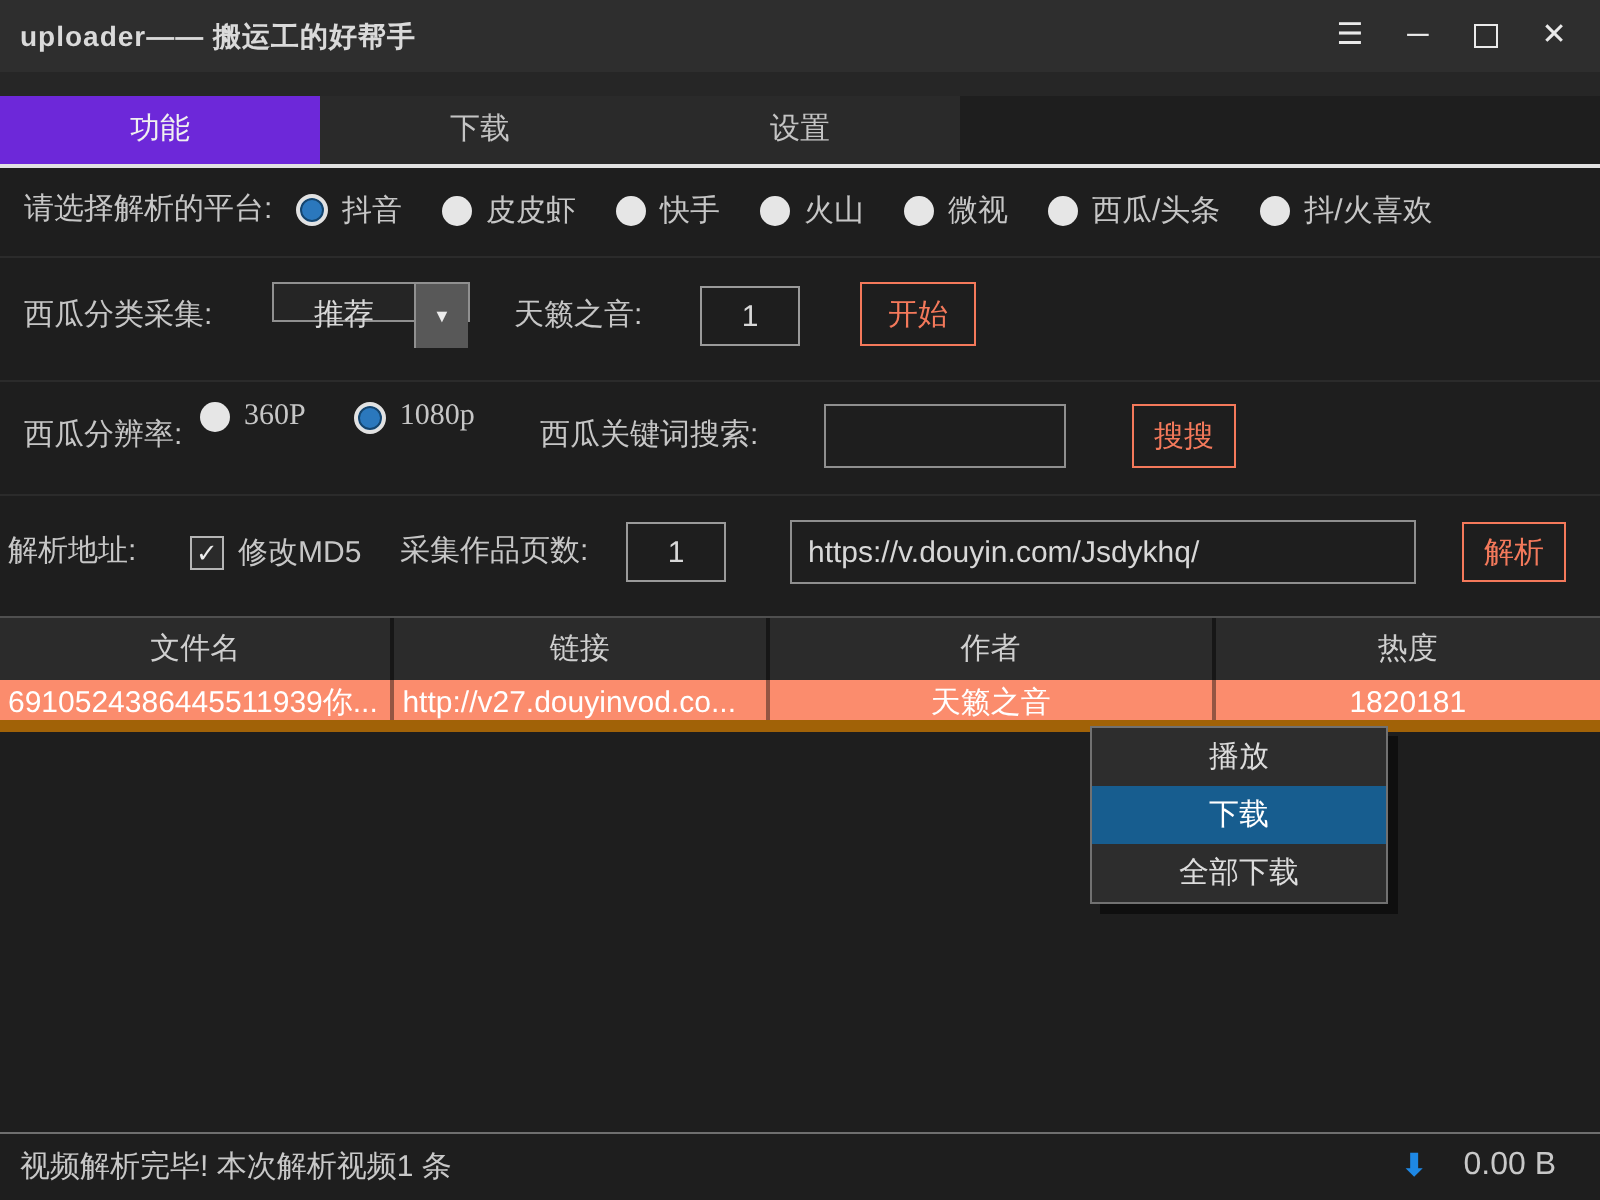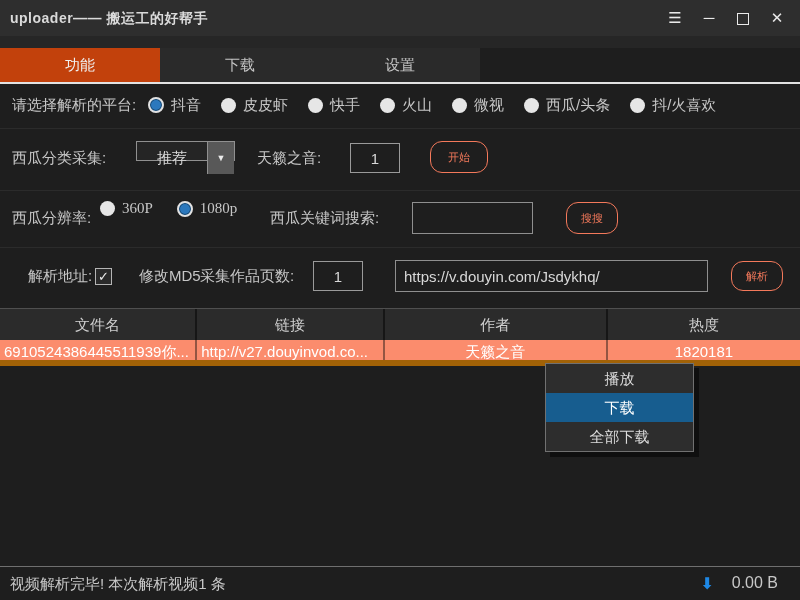--- a/index.html
+++ b/index.html
@@ -15,32 +15,32 @@
   .titlebar { position:absolute; top:0; left:0; width:800px; height:36px; background:#2e2e2e; }
   .title { position:absolute; left:10px; top:0; line-height:36px; color:#dadada; font-size:14px; font-weight:bold; letter-spacing:.5px; white-space:nowrap; }
   .win-controls { position:absolute; right:6px; top:0; height:36px; display:flex; align-items:center; }
   .wc { width:34px; text-align:center; color:#eaeaea; font-size:15px; line-height:36px; }
   .maxbox { display:inline-block; width:12px; height:12px; border:1px solid #eaeaea; vertical-align:middle; }
   .topfill { position:absolute; top:36px; left:0; width:800px; height:12px; background:#262626; }
 
   
   .tabstrip { position:absolute; top:48px; left:0; width:480px; height:34px; background:#2a2a2a; display:flex; }
   .tab { width:160px; line-height:34px; text-align:center; color:#c4c4c4; font-size:15px; cursor:default; }
-  .tab.active { background:#c2410c; color:#f0f0f0; }
+  .tab.active { background:#6d28d9; color:#f0f0f0; }
   .tab-underline { position:absolute; top:82px; left:0; width:800px; height:2px; background:#e2e2e2; }
 
   .sep { position:absolute; left:0; width:800px; height:1px; background:#2b2b2b; }
 
   
   .lbl { position:absolute; color:#c6c6c6; font-size:15px; white-space:nowrap; }
   .radio-opt { display:flex; align-items:center; gap:7px; color:#c6c6c6; font-size:15px; white-space:nowrap; }
   .radio { width:15px; height:15px; border-radius:50%; background:#e6e6e6; flex:0 0 auto; }
   .radio.selected { width:16px; height:16px; background:#2b78bd; border:2px solid #e2e2e2; box-shadow:inset 0 0 0 1px #15456e; }
   .num-input { position:absolute; border:1px solid #9a9a9a; background:#1e1e1e; color:#d8d8d8; font-size:15px; text-align:center; outline:none; }
-  .orange-btn { position:absolute; background:transparent; border:1px solid #f4795b; border-radius:12px; color:#f4795b; font-size:11px; font-family:inherit; }
+  .orange-btn { position:absolute; background:transparent; border:1px solid #f4795b; border-radius:0; color:#f4795b; font-size:15px; font-family:inherit; }
 
   
   .row1 { position:absolute; top:92px; left:0; width:800px; height:26px; }
   .row1 .lbl { left:12px; line-height:26px; }
   .radios { position:absolute; left:148px; top:0; height:26px; display:flex; align-items:center; gap:20px; }
 
   
   .row2 { position:absolute; top:140px; left:0; width:800px; height:36px; }
   .row2 .lbl.main { left:12px; line-height:36px; }
   .dd { position:absolute; left:136px; top:1px; width:99px; height:20px; border:1px solid #909090; background:#252525; }
@@ -53,24 +53,24 @@
   
   .row3 { position:absolute; top:200px; left:0; width:800px; height:36px; }
   .row3 .lbl.main { left:12px; line-height:36px; }
   .radios-res { position:absolute; left:100px; top:0; height:36px; display:flex; align-items:flex-start; gap:24px;font-family:Liberation Serif, serif; }
   .row3 .lbl.kw { left:270px; line-height:36px; }
   .kw-input { position:absolute; left:412px; top:2px; width:121px; height:32px; border:1px solid #8f8f8f; background:#1e1e1e; color:#d8d8d8; font-size:15px; padding:0 6px; outline:none; }
   .row3 .orange-btn { left:566px; top:2px; width:52px; height:32px; }
 
   
   .row4 { position:absolute; top:258px; left:0; width:800px; height:36px; }
-  .row4 .lbl.main { left:28px; line-height:36px; }
+  .row4 .lbl.main { left:4px; line-height:36px; }
   .chk-wrap { position:absolute; left:95px; top:0; height:36px; display:flex; align-items:center; gap:7px; }
   .chk { width:17px; height:17px; border:1px solid #b5b5b5; background:#2a2a2a; color:#ececec; font-size:13px; line-height:15px; text-align:center; font-weight:bold; }
-  .chk-label { color:#c6c6c6; font-size:15px;margin-left:20px; }
+  .chk-label { color:#c6c6c6; font-size:15px; }
   .row4 .lbl.pages2 { left:200px; line-height:36px; }
   .row4 .num-input { left:313px; top:3px; width:50px; height:30px; }
   .url-input { position:absolute; left:395px; top:2px; width:313px; height:32px; border:1px solid #8f8f8f; background:#1e1e1e; color:#d8d8d8; font-size:15px; padding:0 8px; outline:none; }
   .row4 .orange-btn { left:731px; top:3px; width:52px; height:30px; }
 
   
   .thead { position:absolute; top:308px; left:0; width:800px; height:32px; background:#2b2b2b; border-top:1px solid #4f4f4f; display:flex; }
   .th { line-height:31px; text-align:center; color:#cfcfcf; font-size:15px; border-right:2px solid #161616; }
   .th:last-child { border-right:none; }
   .c1 { width:205px; } .c2 { width:195px; } .c3 { width:232px; } .c4 { width:200px; }

